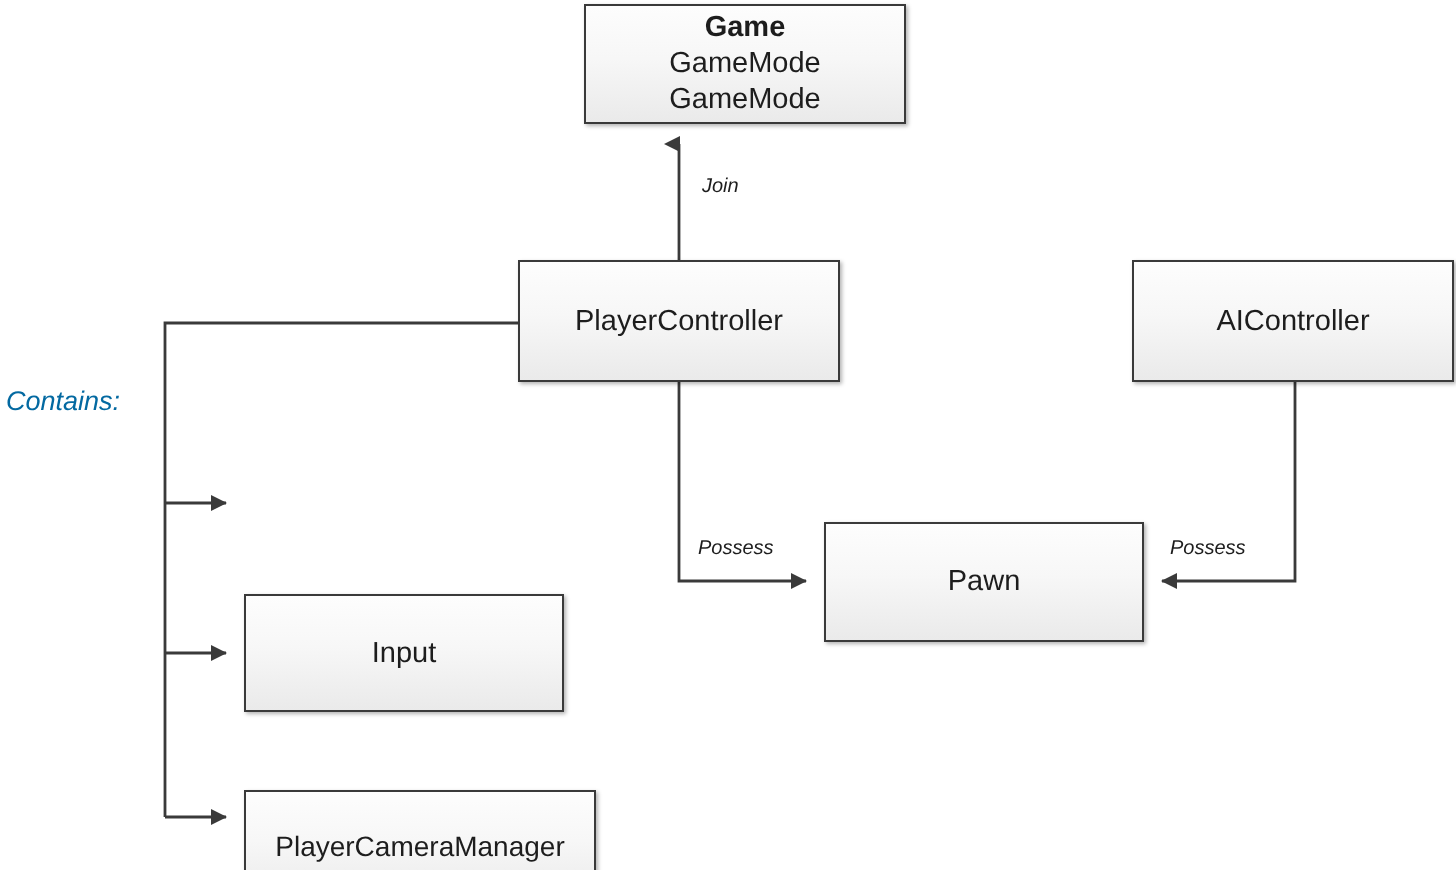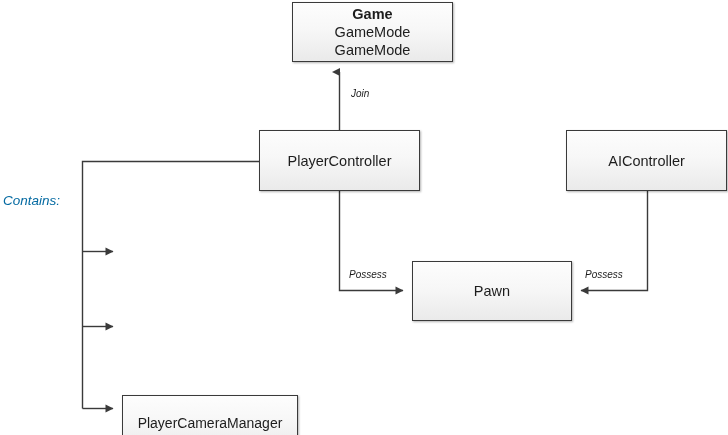--- a/index.html
+++ b/index.html
@@ -108,20 +108,23 @@
 
   <div class="node" style="left:259px; top:130px; width:161px; height:61px;justify-content:center;">
     <span class="line">PlayerController</span>
   </div>
 
   <div class="node" style="left:566px; top:130px; width:161px; height:61px;">
     <span class="line">AIController</span>
   </div>
 
 
+  <div class="node" style="left:122px; top:297px; width:160px; height:59px;">
+    <span class="line">Input</span>
+  </div>
 
   <div class="node tight" style="left:122px; top:395px; width:176px; height:56px;">
     <span class="line">PlayerCameraManager</span>
   </div>
 
   <div class="node" style="left:412px; top:261px; width:160px; height:60px;">
     <span class="line">Pawn</span>
   </div>
 
   <div class="edge-label" style="left:351px; top:88px;">Join</div>

